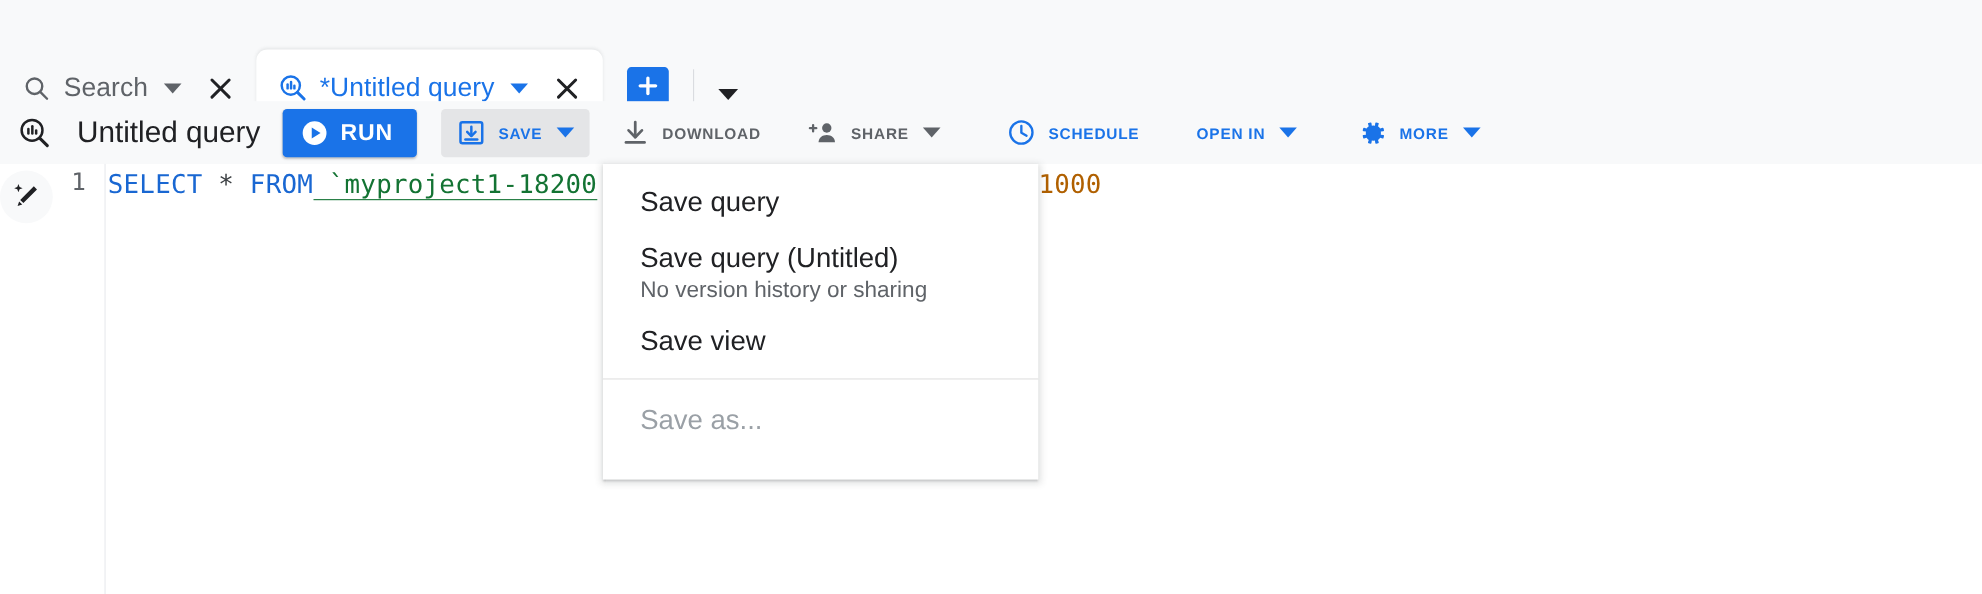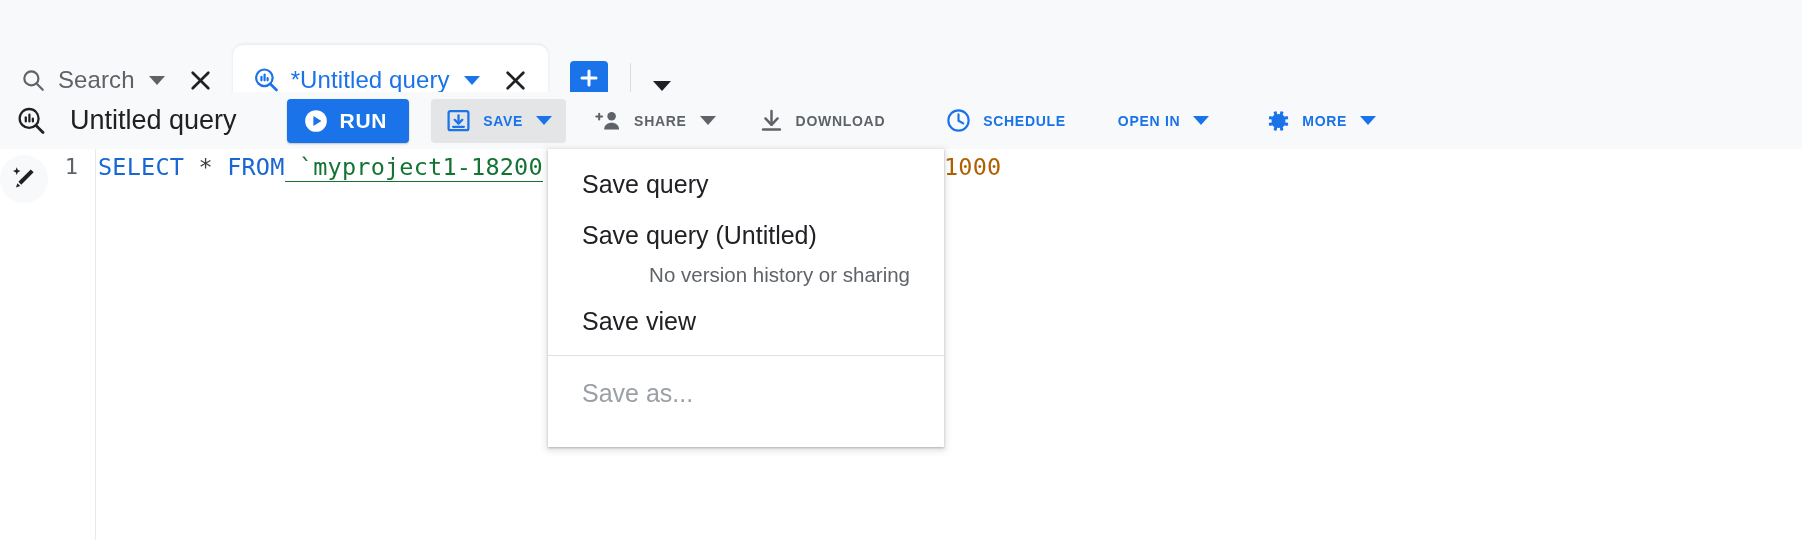--- a/index.html
+++ b/index.html
@@ -125,21 +125,21 @@
   .query-badge-icon {
     width: 34px; height: 34px;
     display: flex; align-items: center; justify-content: center;
     margin-right: 22px;
     flex: none;
   }
   .query-title {
     font-size: 27px;
     color: #202124;
     white-space: nowrap;
-    margin-right: 50px;
+    margin-right: 20px;
   }
   .btn {
     display: flex;
     align-items: center;
     height: 44px;
     border-radius: 4px;
     box-sizing: border-box;
     white-space: nowrap;
     flex: none;
   }
@@ -248,22 +248,21 @@
   .menu-item-label {
     font-size: 25px;
     color: #202124;
     white-space: nowrap;
     line-height: 1.32;
   }
   .menu-item-sub {
     font-size: 20.5px;
     color: #5f6368;
     white-space: nowrap;
-    margin-top: 11px;
-    text-align: right;
+    margin-top: 0;
   }
   .menu-sep {
     height: 1px;
     background: #e0e0e0;
     margin: 0;
   }
   .menu-item.disabled .menu-item-label { color: #9aa0a6; }
   .menu-group.last { padding: 12px 0 28px 0; }
 </style>
 </head>
@@ -353,44 +352,44 @@
         <polyline points="8.6,11.4 12,14.8 15.4,11.4" stroke-linecap="round" stroke-linejoin="round"></polyline>
         <line x1="7.2" y1="17.6" x2="16.8" y2="17.6" stroke-linecap="round"></line>
       </svg>
     </span>
     <span>SAVE</span>
     <span class="cv"></span>
   </div>
 
   <div class="btn btn-text grey">
     <span class="ic">
+      <svg width="27" height="27" viewBox="0 0 24 24" fill="none" stroke="#5f6368" stroke-width="2.2">
+        <line x1="12" y1="3.5" x2="12" y2="15.5" stroke-linecap="round"></line>
+        <polyline points="6.6,10.2 12,15.8 17.4,10.2" stroke-linecap="round" stroke-linejoin="round"></polyline>
+        <line x1="4.5" y1="20" x2="19.5" y2="20" stroke-linecap="round"></line>
+      </svg>
+    </span>
+    <span>DOWNLOAD</span>
+  </div>
+
+  <div class="btn btn-text grey">
+    <span class="ic">
       <svg width="29" height="27" viewBox="0 0 28 24" fill="#5f6368">
         <circle cx="17" cy="8" r="4.1"></circle>
         <path d="M9.8 20.6c0-4 3.3-6.4 7.2-6.4s7.2 2.4 7.2 6.4z"></path>
         <g stroke="#5f6368" stroke-width="2" stroke-linecap="round">
           <line x1="5" y1="5.4" x2="5" y2="11"></line>
             <line x1="2.2" y1="8.2" x2="7.8" y2="8.2"></line>
         </g>
       </svg>
     </span>
     <span>SHARE</span>
     <span class="cv"></span>
   </div>
 
-  <div class="btn btn-text grey">
-    <span class="ic">
-      <svg width="27" height="27" viewBox="0 0 24 24" fill="none" stroke="#5f6368" stroke-width="2.2">
-        <line x1="12" y1="3.5" x2="12" y2="15.5" stroke-linecap="round"></line>
-        <polyline points="6.6,10.2 12,15.8 17.4,10.2" stroke-linecap="round" stroke-linejoin="round"></polyline>
-        <line x1="4.5" y1="20" x2="19.5" y2="20" stroke-linecap="round"></line>
-      </svg>
-    </span>
-    <span>DOWNLOAD</span>
-  </div>
-
   <div class="btn btn-text" style="margin-left:32px;">
     <span class="ic">
       <svg width="27" height="27" viewBox="0 0 24 24" fill="none" stroke="#1a73e8" stroke-width="1.9">
         <circle cx="12" cy="12" r="9"></circle>
         <polyline points="12,6.6 12,12.2 16.2,14.6" stroke-linecap="round" stroke-linejoin="round"></polyline>
       </svg>
     </span>
     <span>SCHEDULE</span>
   </div>
 

